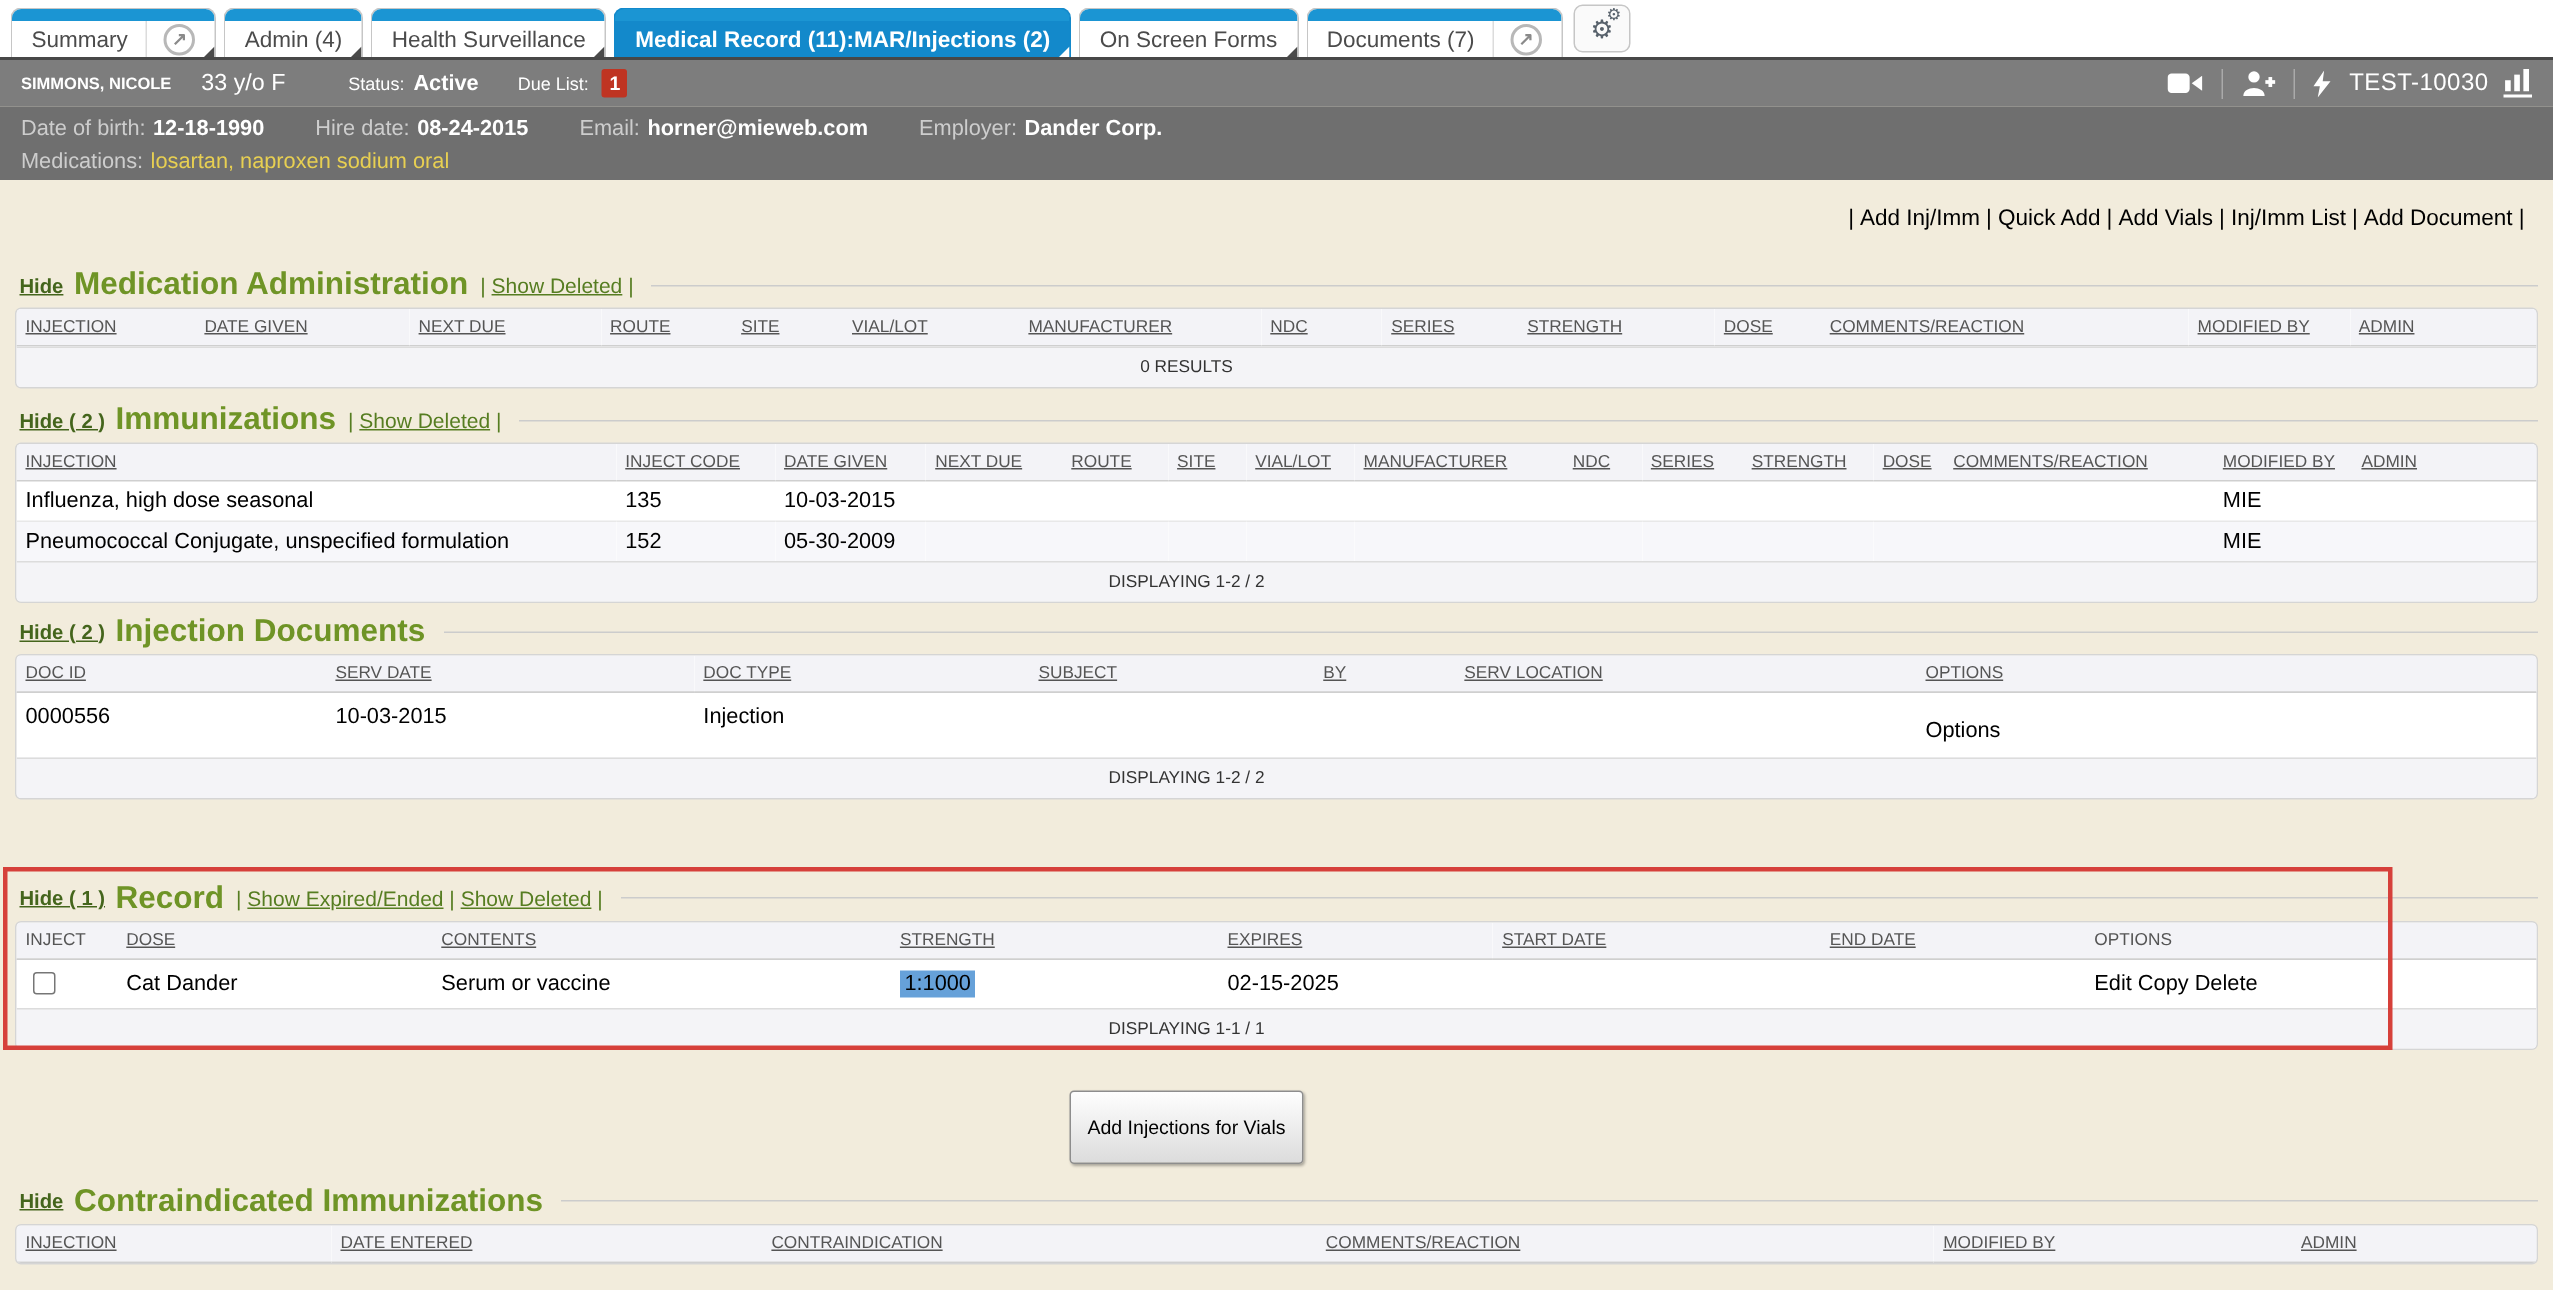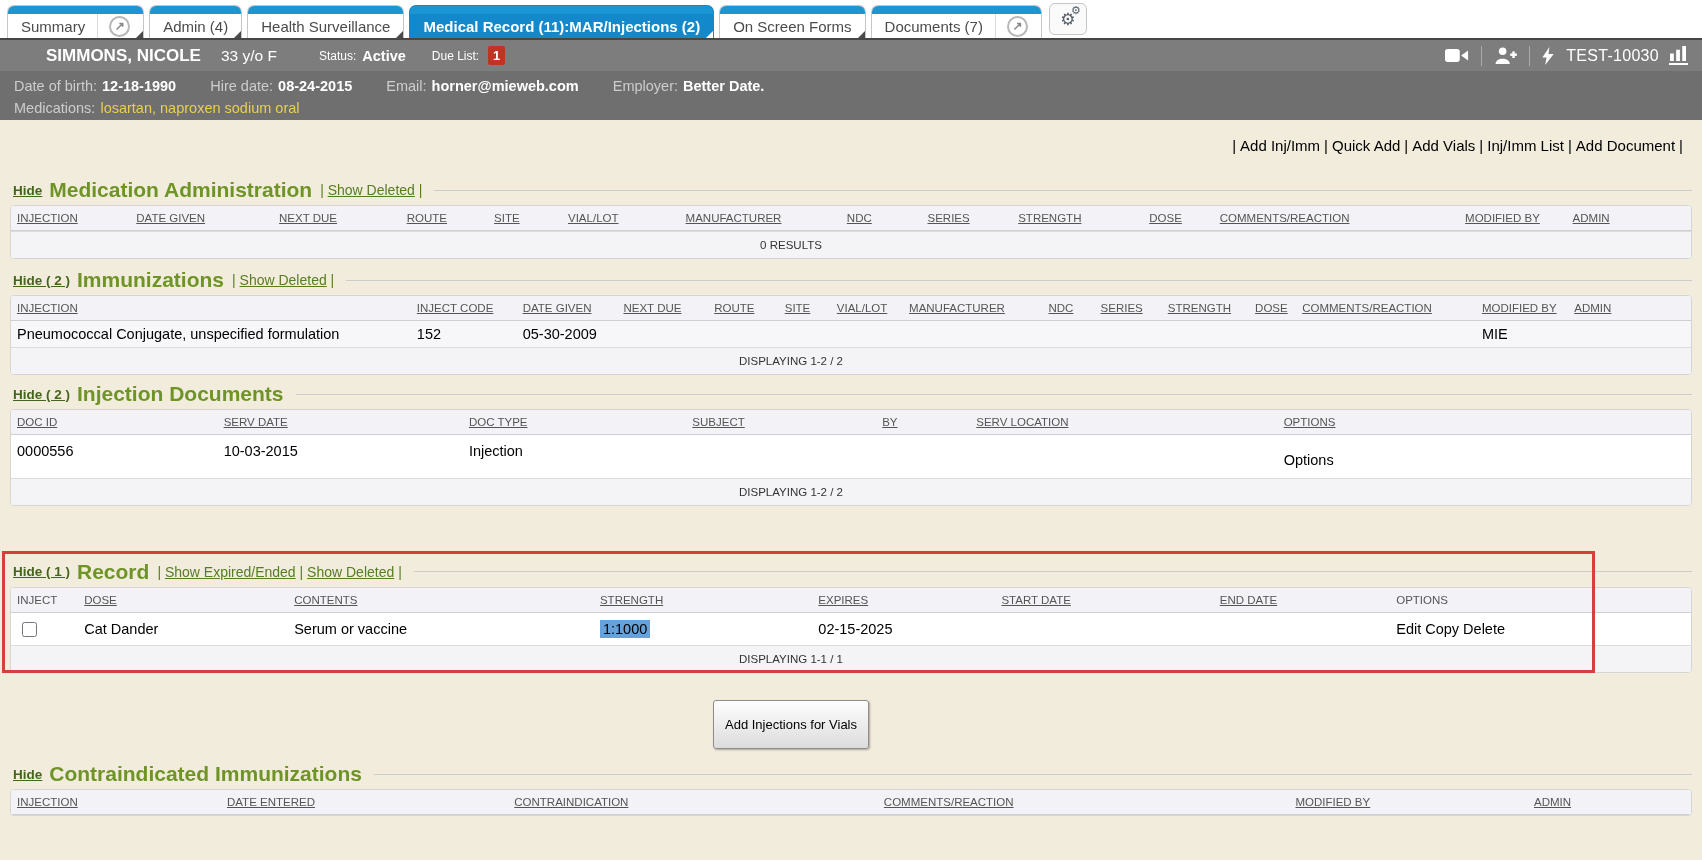--- a/index.html
+++ b/index.html
@@ -25,21 +25,21 @@
   .popout{width:21px;height:21px;border:2px solid #b8b8b8;border-radius:50%;color:#8a8a8a;font-size:12px;
           display:flex;align-items:center;justify-content:center;margin-left:11px;font-weight:bold;flex:0 0 auto;}
   .gear-tab{position:relative;width:38px;height:32px;margin-left:7px;border:1px solid #c6c6c6;border-radius:6px;
             background:#fafafa;display:flex;align-items:center;justify-content:center;align-self:center;cursor:pointer;}
   .gear-big{font-size:17px;color:#57616b;line-height:1;}
   .gear-small{position:absolute;font-size:11px;top:1px;right:5px;color:#57616b;line-height:1;}
 
   
   .patient-bar{height:33px;background:var(--bargray);border-top:2px solid #474747;display:flex;align-items:center;
                color:#fff;padding:0 14px;}
-  .pname{font-size:17px;font-weight:bold;margin-left:32px;}
+  .pname{font-size:11px;font-weight:bold;}
   .page-sex{font-size:15.5px;margin-left:20px;}
   .plabel{color:#ffffff;font-size:12px;margin-left:42px;text-align:center;}
   .plabel.second{margin-left:26px;}
   .pvalue{font-weight:bold;font-size:14.5px;margin-left:6px;}
   .badge{min-width:17px;height:19px;background:var(--badge);color:#fff;font-weight:bold;font-size:13px;
          display:inline-flex;align-items:center;justify-content:center;padding:0 4px;border-radius:2px;margin-left:9px;cursor:pointer;}
   .bar-right{margin-left:auto;display:flex;align-items:center;}
   .vsep{width:1px;height:20px;background:#aaa;margin:0 12px;}
   .ibtn{display:flex;align-items:center;cursor:pointer;}
   .chart-id{font-size:16px;color:#fff;margin:0 10px 0 12px;letter-spacing:.3px;}
@@ -177,21 +177,21 @@
           </svg>
       </span>
     </div>
   </div>
 
   <div class="info-band">
     <div class="info-row">
       <span class="igroup"><span class="ilabel">Date of birth:</span><span class="ivalue">12-18-1990</span></span>
       <span class="igroup"><span class="ilabel">Hire date:</span><span class="ivalue">08-24-2015</span></span>
       <span class="igroup"><span class="ilabel">Email:</span><span class="ivalue">horner@mieweb.com</span></span>
-      <span class="igroup"><span class="ilabel">Employer:</span><span class="ivalue">Better Date.</span></span>
+      <span class="igroup"><span class="ilabel">Employer:</span><span class="ivalue">Dander Corp.</span></span>
     </div>
     <div class="info-row">
       <span class="ilabel">Medications:</span><span class="imeds">losartan, naproxen sodium oral</span>
     </div>
   </div>
 
   <div class="content">
     <div class="action-links" id="action-links"><span class="pipe">|</span><a class="alink">Add Inj/Imm</a><span class="pipe">|</span><a class="alink">Quick Add</a><span class="pipe">|</span><a class="alink">Add Vials</a><span class="pipe">|</span><a class="alink">Inj/Imm List</a><span class="pipe">|</span><a class="alink">Add Document</a><span class="pipe">|</span></div>
 
     <div class="sec" id="sec-0">
@@ -281,20 +281,37 @@
                 <th><span class="u">NDC</span></th>
                 <th><span class="u">SERIES</span></th>
                 <th><span class="u">STRENGTH</span></th>
                 <th><span class="u">DOSE</span></th>
                 <th><span class="u">COMMENTS/REACTION</span></th>
                 <th><span class="u">MODIFIED BY</span></th>
                 <th><span class="u">ADMIN</span></th>
               </tr>
             </thead>
             <tbody>
+              <tr class="rb">
+                <td>Influenza, high dose seasonal</td>
+                <td>135</td>
+                <td>10-03-2015</td>
+                <td></td>
+                <td></td>
+                <td></td>
+                <td></td>
+                <td></td>
+                <td></td>
+                <td></td>
+                <td></td>
+                <td></td>
+                <td></td>
+                <td>MIE</td>
+                <td></td>
+              </tr>
               <tr class="rb alt">
                 <td>Pneumococcal Conjugate, unspecified formulation</td>
                 <td>152</td>
                 <td>05-30-2009</td>
                 <td></td>
                 <td></td>
                 <td></td>
                 <td></td>
                 <td></td>
                 <td></td>

